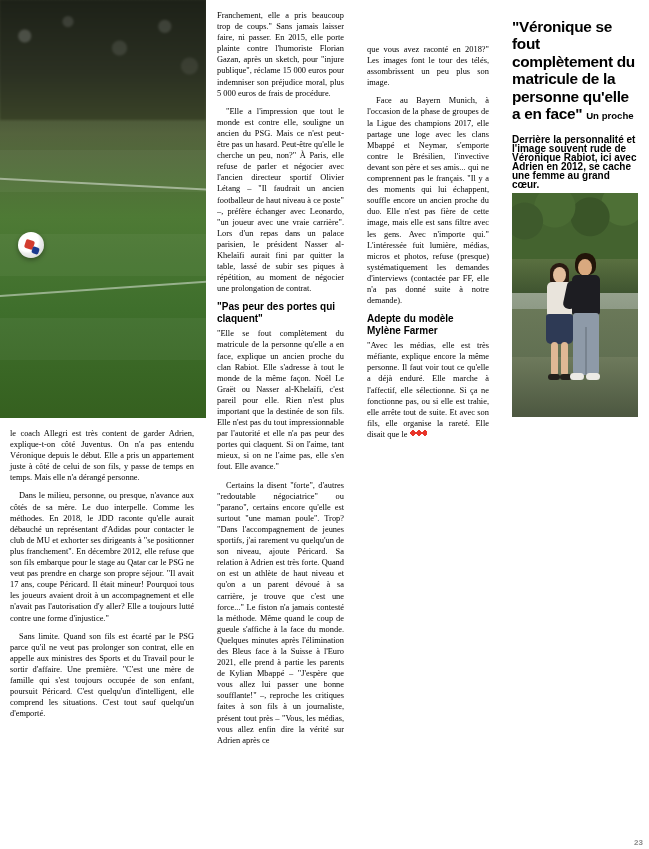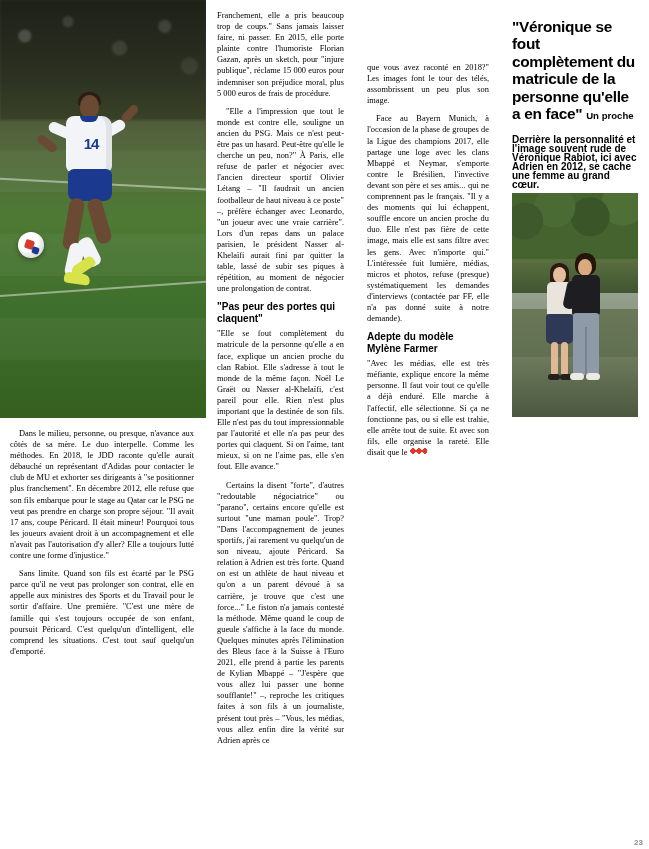--- a/index.html
+++ b/index.html
@@ -91,21 +91,21 @@
   }
 
   
   .col {
     position: relative;
     height: 849px;
     padding: 10px 12px 8px 11px;
     flex: 0 0 auto;
   }
   .col2 { width: 150px; }
-  .col3 { width: 145px; padding-top: 62px; }
+  .col3 { width: 145px; padding-top: 44px; }
   .col4 { width: 148px; padding-top: 10px; }
 
   p {
     margin: 0 0 7px 0;
     font-size: 8.4px;
     line-height: 11.1px;
     text-align: justify;
     font-family: "Liberation Serif", serif;
     hyphens: auto;
   }
@@ -221,42 +221,25 @@
 
       <div class="grass-band" style="top:150px;height:42px;"></div>
       <div class="grass-band" style="top:234px;height:42px;"></div>
       <div class="grass-band" style="top:318px;height:42px;"></div>
 
       <div class="pitch-lines">
         <div class="pitch-line" style="top:24px; transform:rotate(3deg);"></div>
         <div class="pitch-line" style="top:150px; transform:rotate(-4deg);"></div>
       </div>
 
-      <div class="player">
-        <div class="p-arm-l"></div>
-          <div class="p-arm-l2"></div>
-        <div class="p-arm-r"></div>
-          <div class="p-arm-r2"></div>
-        <div class="p-hair"></div>
-        <div class="p-head"></div>
-        <div class="p-shirt"></div>
-        <div class="p-shirt-collar"></div>
-        <div class="p-num">14</div>
-        <div class="p-short"></div>
-        <div class="p-leg-l"></div>
-          <div class="p-leg-r"></div>
-        <div class="p-sock-l"></div>
-          <div class="p-sock-r"></div>
-        <div class="p-boot-l"></div>
-          <div class="p-boot-r"></div>
-      </div>
       <div class="ball"></div>
     </div>
 
     <div class="col1-text">
+      <p>le coach Allegri est très content de garder Adrien, explique-t-on côté Juventus. On n'a pas entendu Véronique depuis le début. Elle a pris un appartement juste à côté de celui de son fils, y passe de temps en temps. Mais elle n'a dérangé personne.</p>
       <p class="indent">Dans le milieu, personne, ou presque, n'avance aux côtés de sa mère. Le duo interpelle. Comme les méthodes. En 2018, le JDD raconte qu'elle aurait débauché un représentant d'Adidas pour contacter le club de MU et exhorter ses dirigeants à "se positionner plus franchement". En décembre 2012, elle refuse que son fils embarque pour le stage au Qatar car le PSG ne veut pas prendre en charge son propre séjour. "Il avait 17 ans, coupe Péricard. Il était mineur! Pourquoi tous les joueurs avaient droit à un accompagnement et elle n'avait pas l'autorisation d'y aller? Elle a toujours lutté contre une forme d'injustice."</p>
       <p class="indent">Sans limite. Quand son fils est écarté par le PSG parce qu'il ne veut pas prolonger son contrat, elle en appelle aux ministres des Sports et du Travail pour le sortir d'affaire. Une première. "C'est une mère de famille qui s'est toujours occupée de son enfant, poursuit Péricard. C'est quelqu'un d'intelligent, elle comprend les situations. C'est tout sauf quelqu'un d'emporté.</p>
     </div>
   </div>
 
   <div class="col col2">
     <p>Franchement, elle a pris beaucoup trop de coups." Sans jamais laisser faire, ni passer. En 2015, elle porte plainte contre l'humoriste Florian Gazan, après un sketch, pour "injure publique", réclame 15 000 euros pour indemniser son préjudice moral, plus 5 000 euros de frais de procédure.</p>
     <p class="indent">"Elle a l'impression que tout le monde est contre elle, souligne un ancien du PSG. Mais ce n'est peut-être pas un hasard. Peut-être qu'elle le cherche un peu, non?" À Paris, elle refuse de parler et négocier avec l'ancien directeur sportif Olivier Létang – "Il faudrait un ancien footballeur de haut niveau à ce poste" –, préfère échanger avec Leonardo, "un joueur avec une vraie carrière". Lors d'un repas dans un palace parisien, le président Nasser al-Khelaïfi aurait fini par quitter la table, lassé de subir ses piques à répétition, au moment de négocier une prolongation de contrat.</p>
     <div class="subhead">"Pas peur des portes qui claquent"</div>
     <p>"Elle se fout complètement du matricule de la personne qu'elle a en face, explique un ancien proche du clan Rabiot. Elle s'adresse à tout le monde de la même façon. Noël Le Graët ou Nasser al-Khelaïfi, c'est pareil pour elle. Rien n'est plus important que la destinée de son fils. Elle n'est pas du tout impressionnable par l'autorité et elle n'a pas peur des portes qui claquent. Si on l'aime, tant mieux, si on ne l'aime pas, elle s'en fout. Elle avance."</p>

